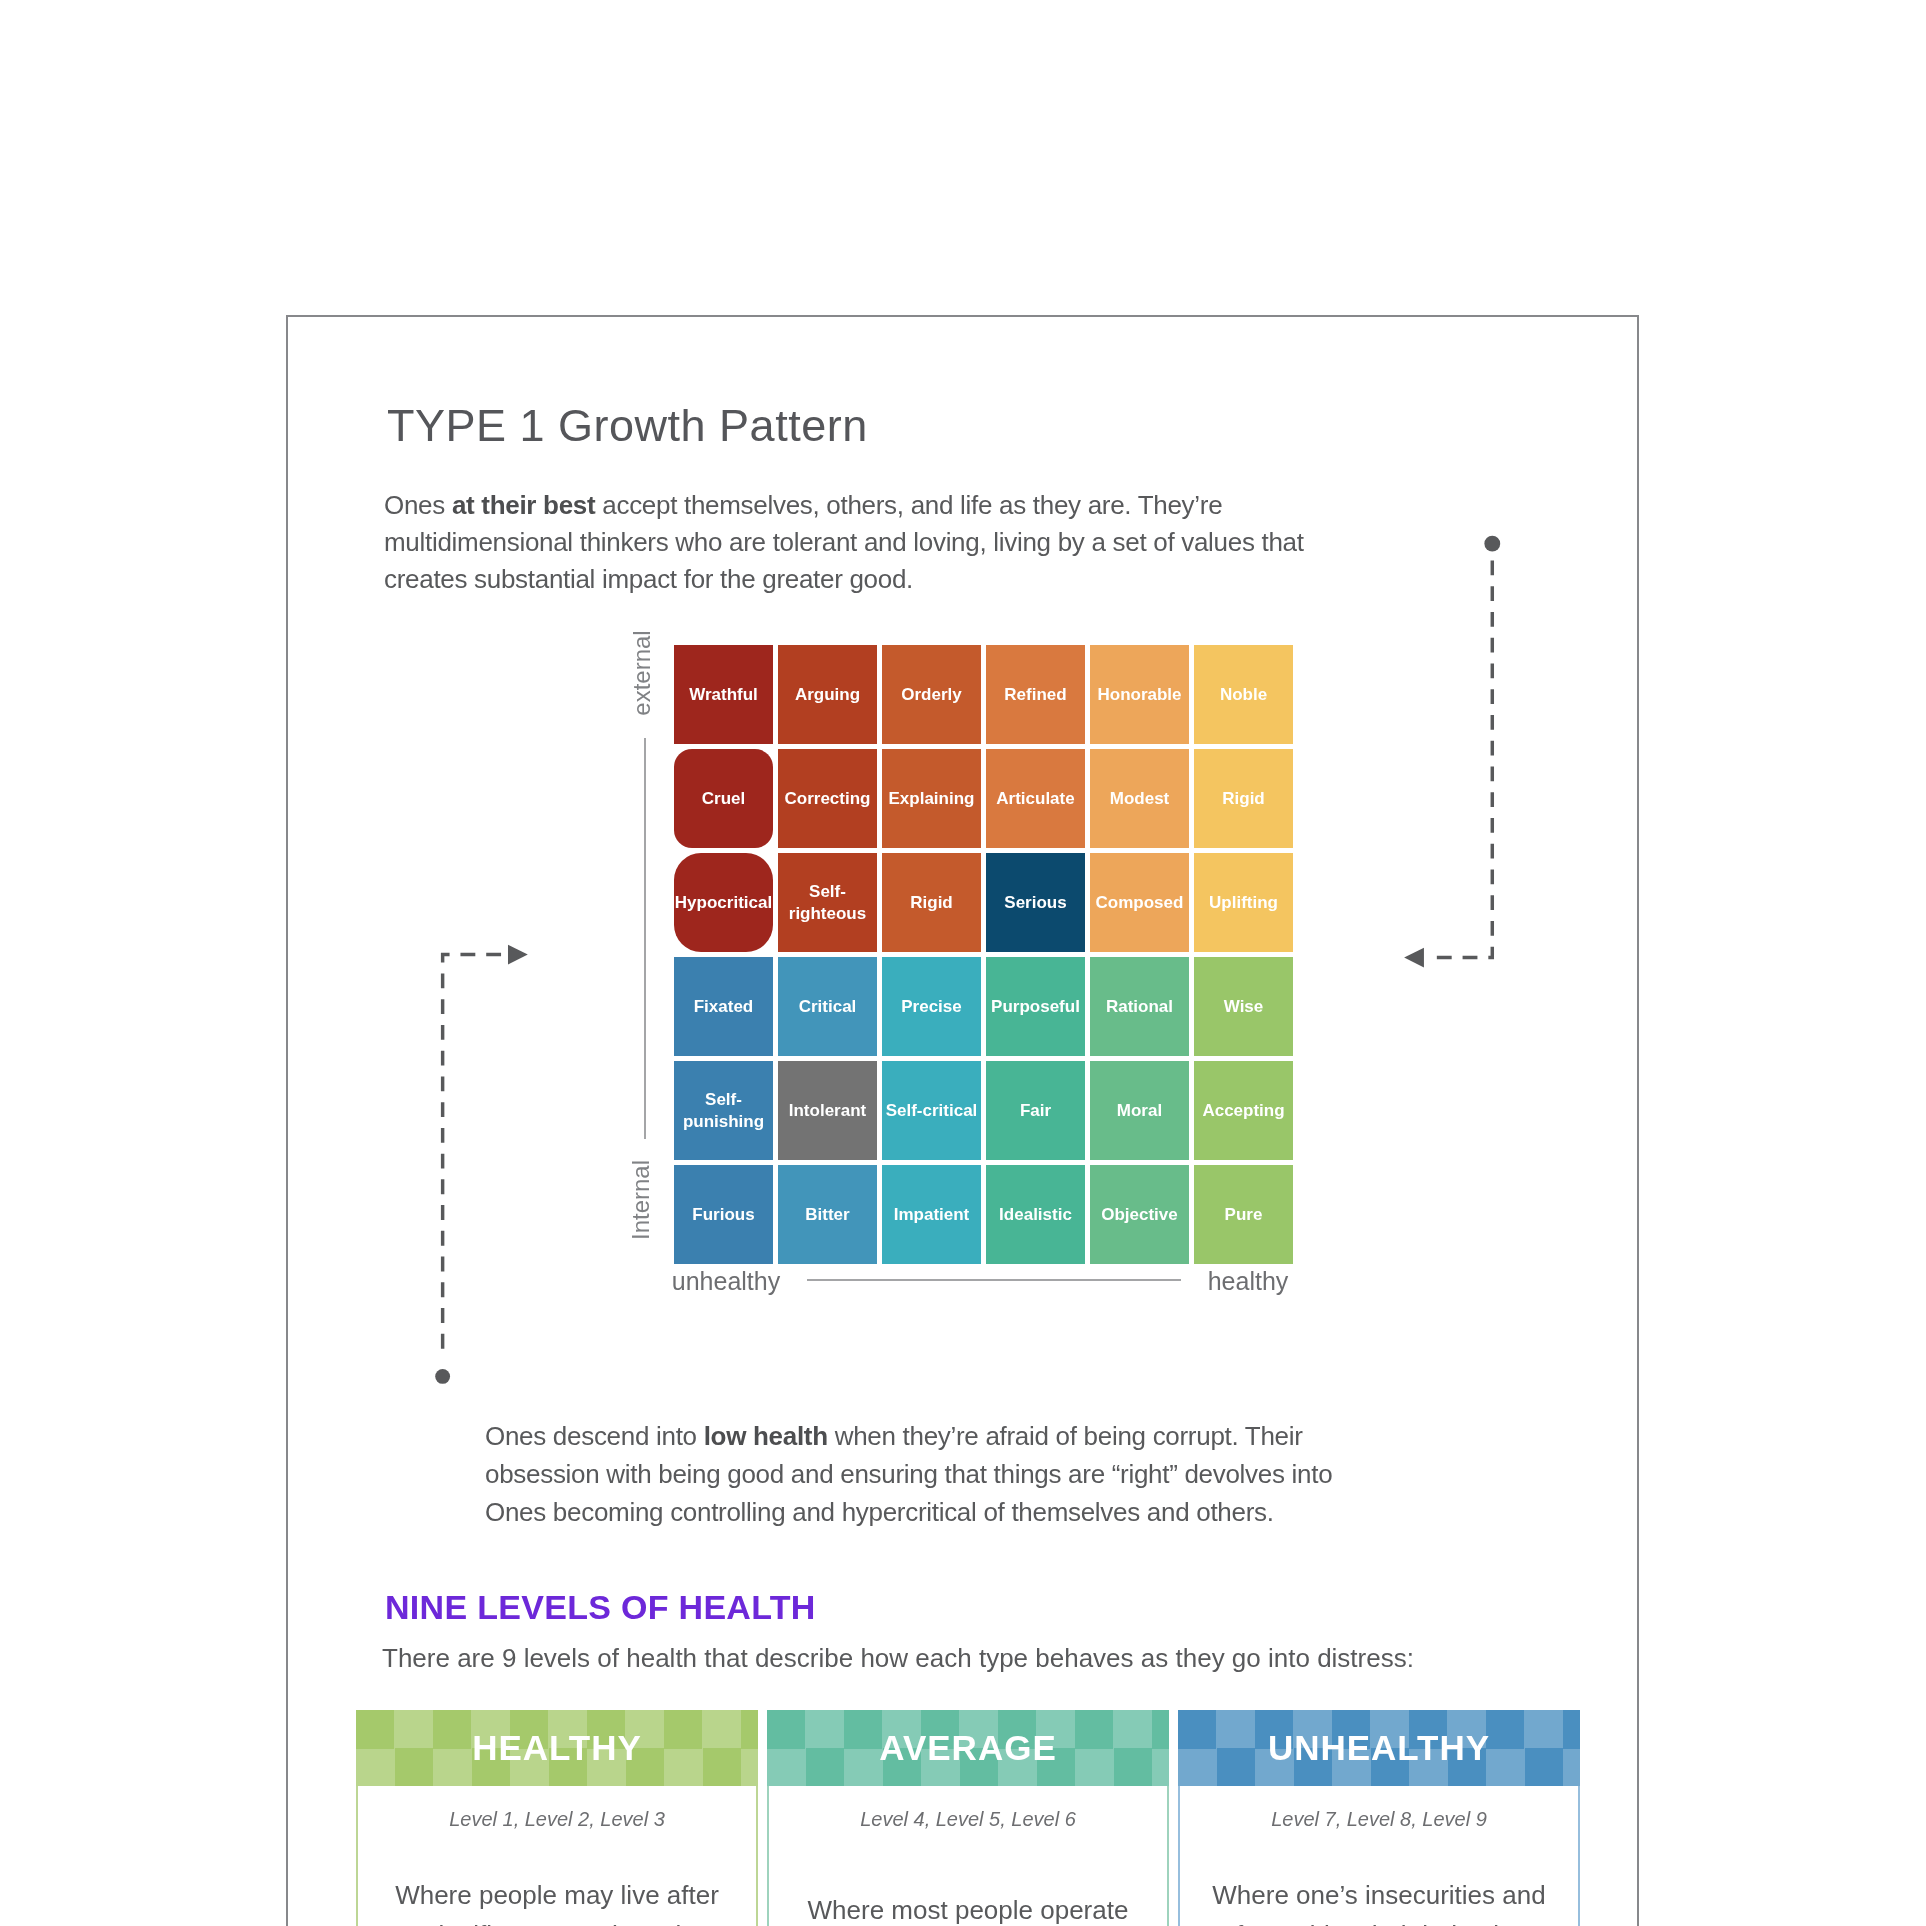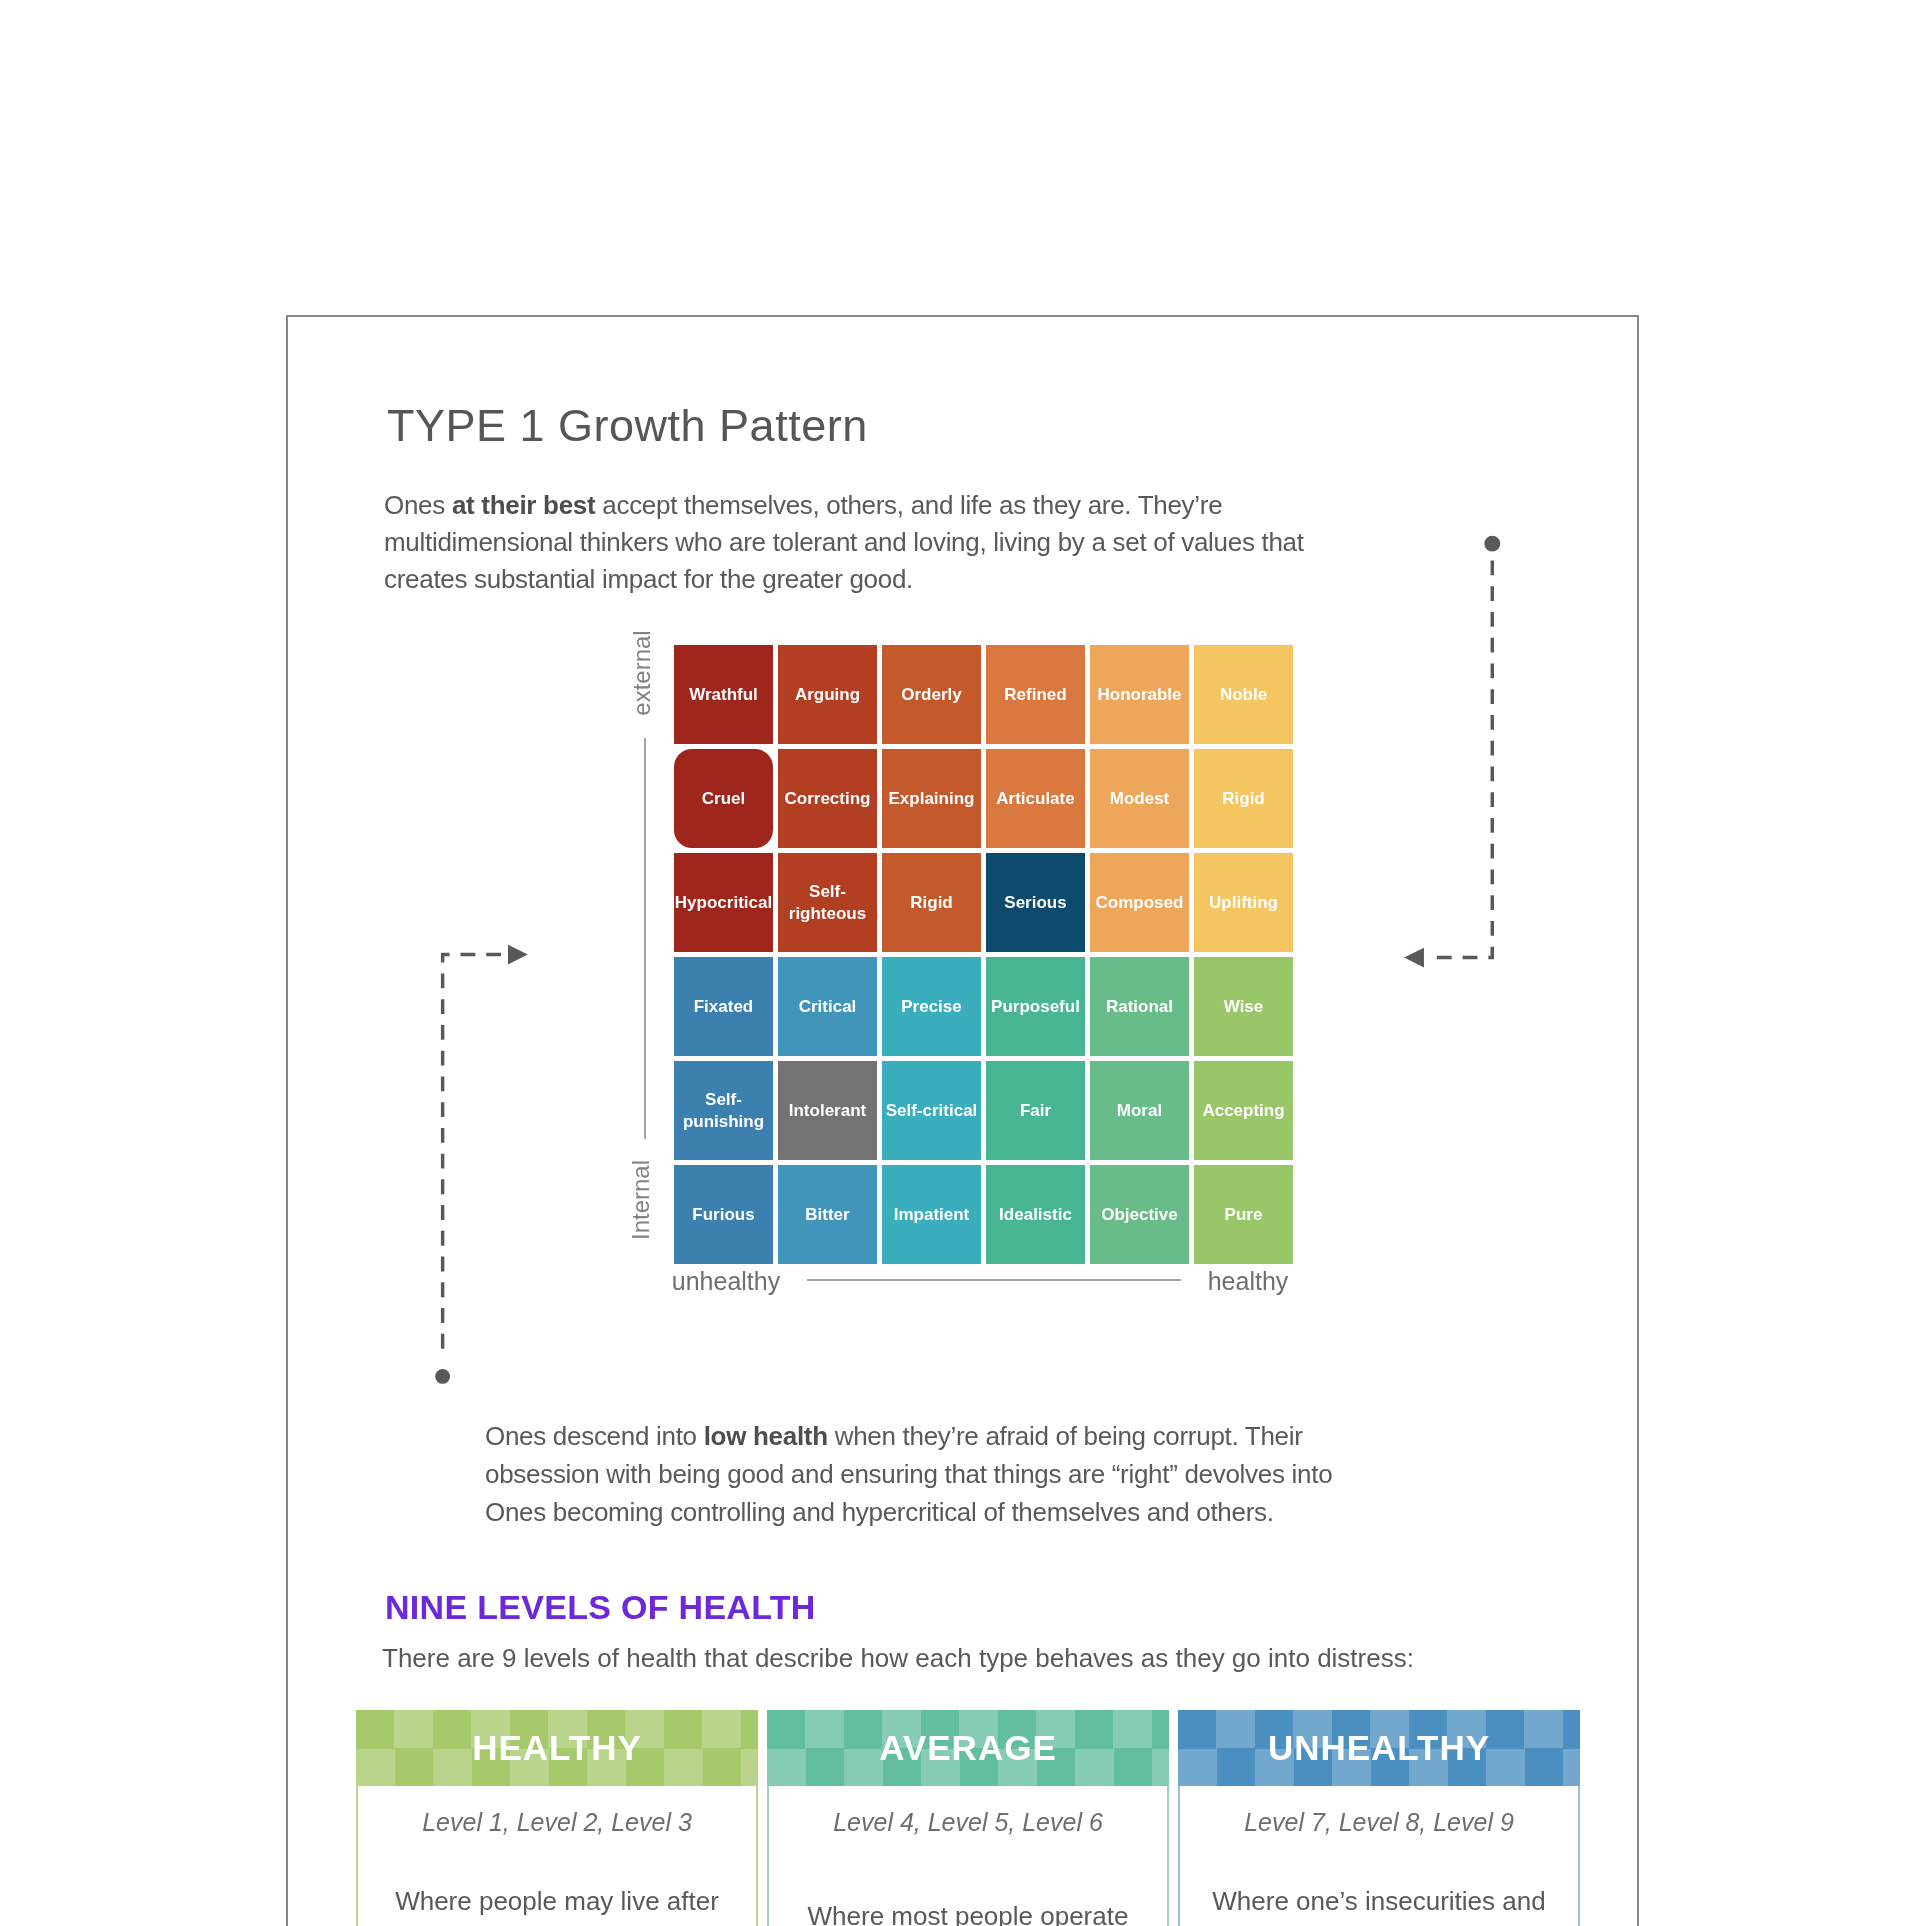--- a/index.html
+++ b/index.html
@@ -36,21 +36,21 @@
   .section-sub{left:382px;top:1643px;font-size:26px;color:#58595b;white-space:nowrap;}
   .columns{left:356px;top:1710px;display:flex;gap:9px;}
   .col{width:402px;}
   .band{height:76px;display:flex;align-items:center;justify-content:center;
         background-size:77px 77px;
         background-image:conic-gradient(rgba(255,255,255,0.22) 0 25%,transparent 0 50%,
              rgba(255,255,255,0.22) 0 75%,transparent 0);}
   .band span{color:#ffffff;font-size:35px;font-weight:700;letter-spacing:1px;}
   .col-body{background:#ffffff;height:228px;border-left:2px solid;border-right:2px solid;
         text-align:center;overflow:hidden;}
-  .levels{margin-top:22px;font-size:25px;font-style:italic;color:#6d6e71;}
+  .levels{margin-top:22px;font-size:20px;font-style:italic;color:#6d6e71;}
   .col-text{margin-top:44px;font-size:26px;color:#58595b;line-height:40px;}
   .col:nth-child(2) .col-text{margin-top:59px;}
   svg.overlay{position:absolute;left:0;top:0;pointer-events:none;}
 </style>
 </head>
 <body>
 
 <div class="abs page-border"></div>
 
 <div class="abs doc-title">
@@ -93,21 +93,21 @@
     </div>
     <div class="cell" style="background: rgb(217, 121, 63);">
       <span>Articulate</span>
     </div>
     <div class="cell" style="background: rgb(237, 166, 90);">
       <span>Modest</span>
     </div>
     <div class="cell" style="background: rgb(244, 197, 96);">
       <span>Rigid</span>
     </div>
-    <div class="cell" style="background: rgb(158, 38, 29);">
+    <div class="cell" style="background: rgb(158, 38, 29); border-radius: 27px;">
       <span>Hypocritical</span>
     </div>
     <div class="cell" style="background: rgb(178, 63, 33);">
       <span>Self-righteous</span>
     </div>
     <div class="cell" style="background: rgb(196, 90, 44);">
       <span>Rigid</span>
     </div>
     <div class="cell" style="background: #0c4a6e;">
       <span>Serious</span>

